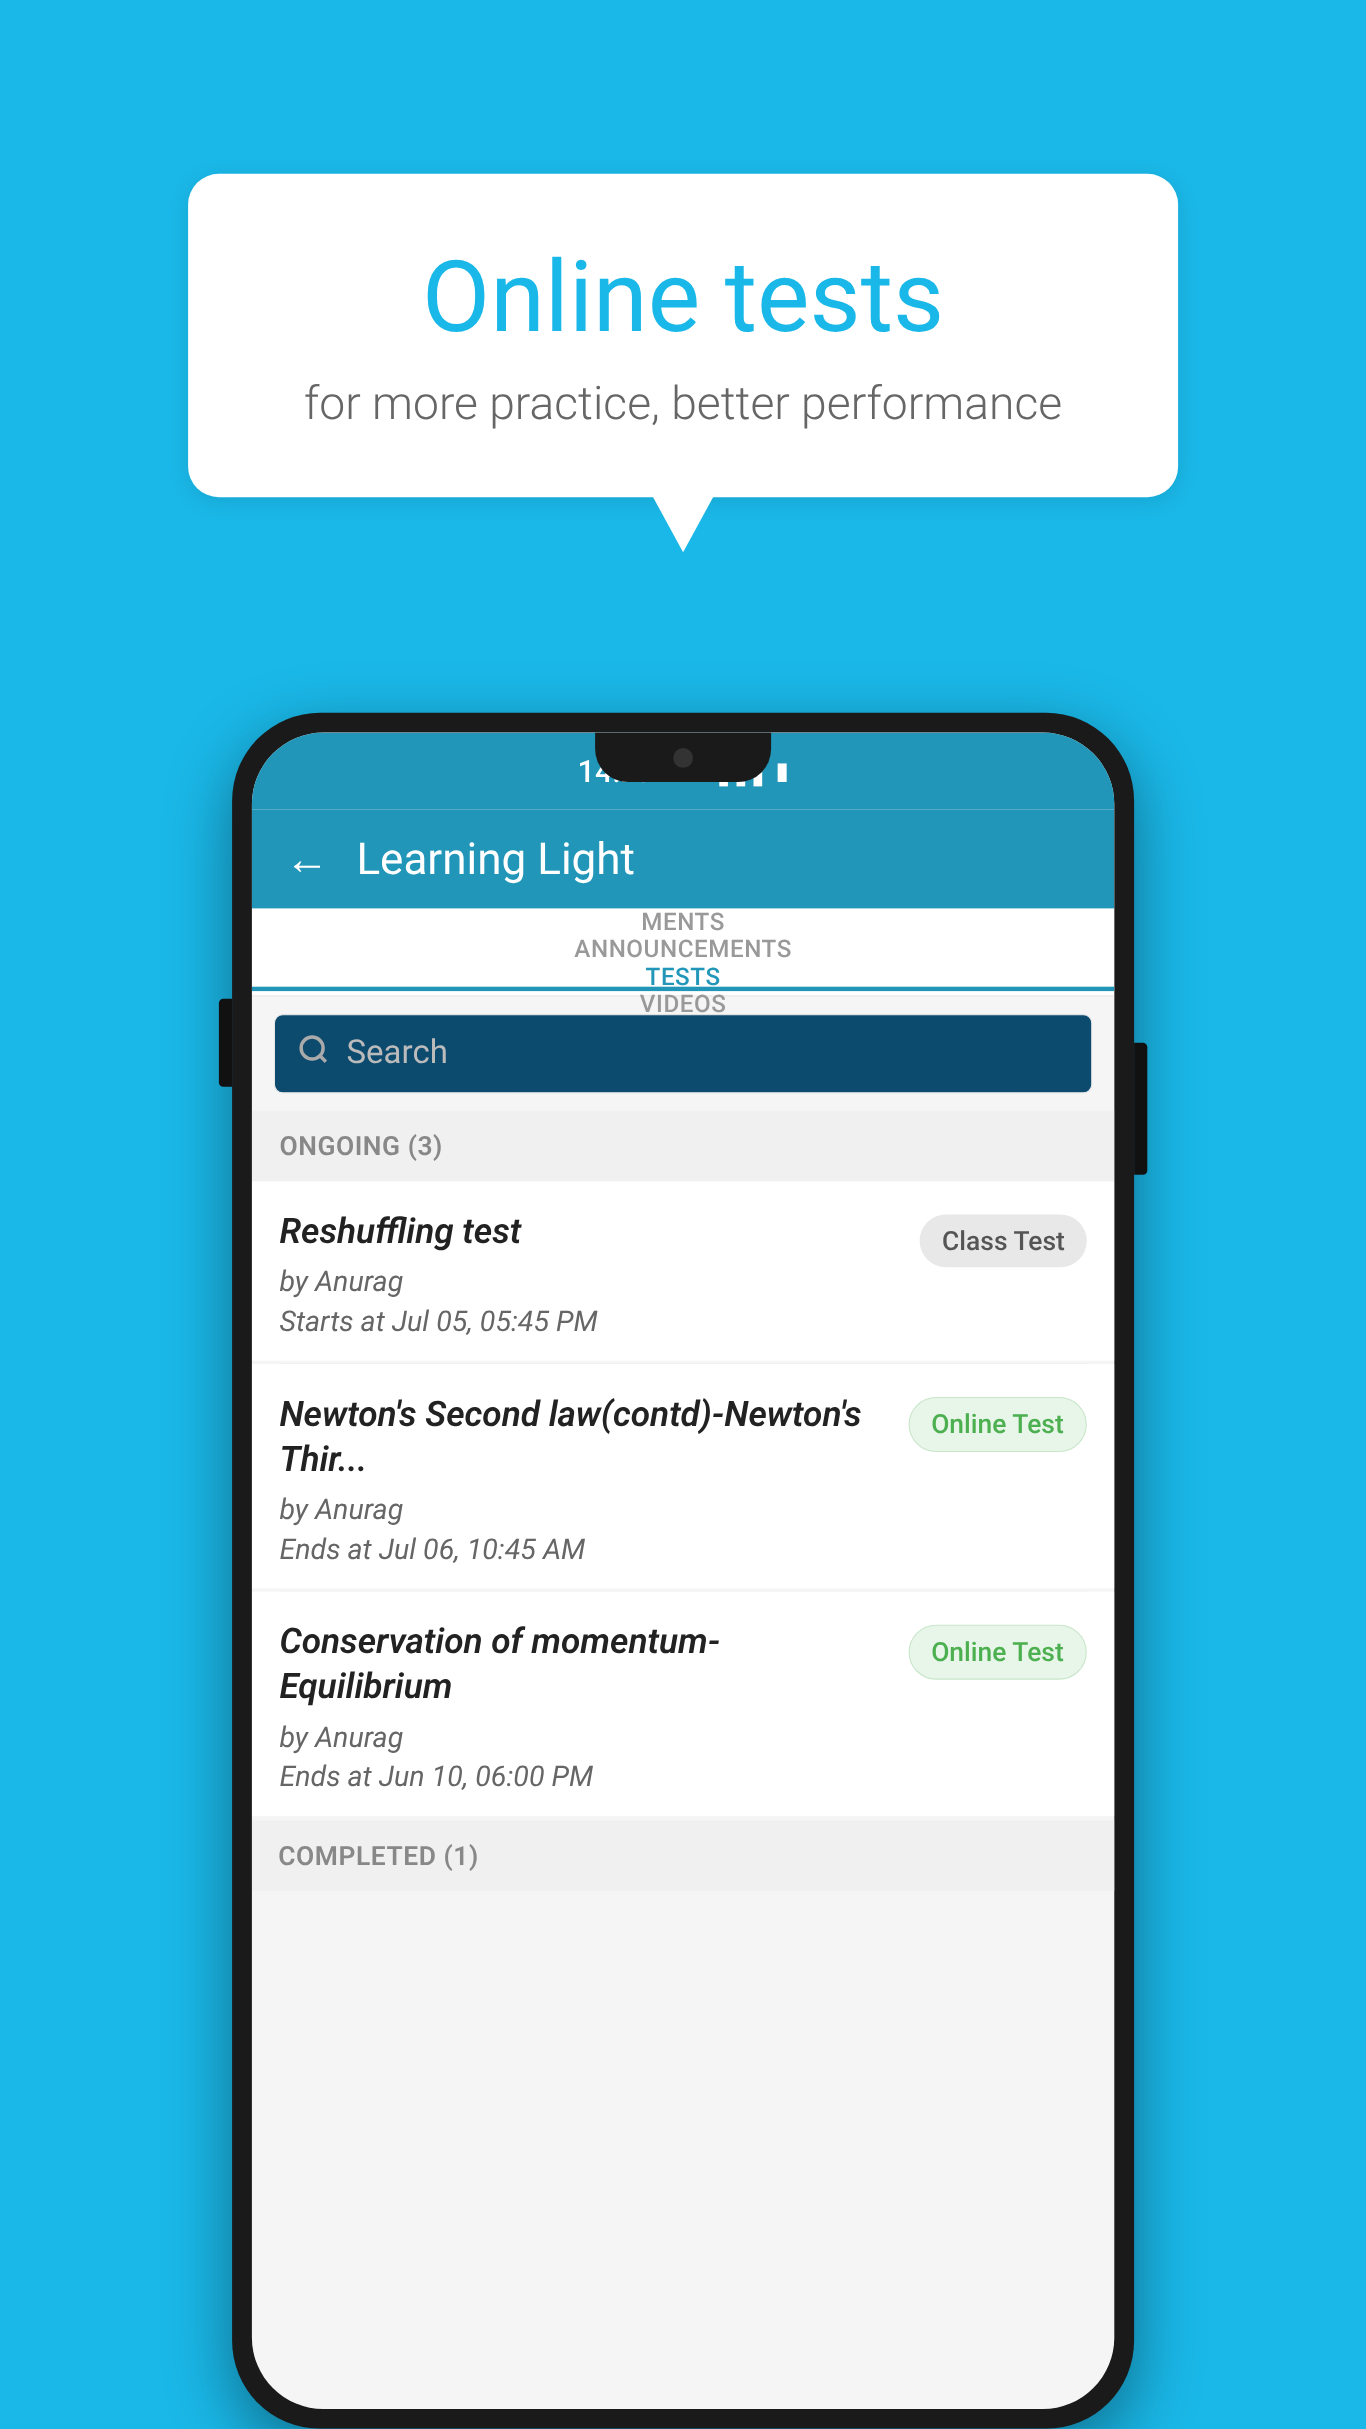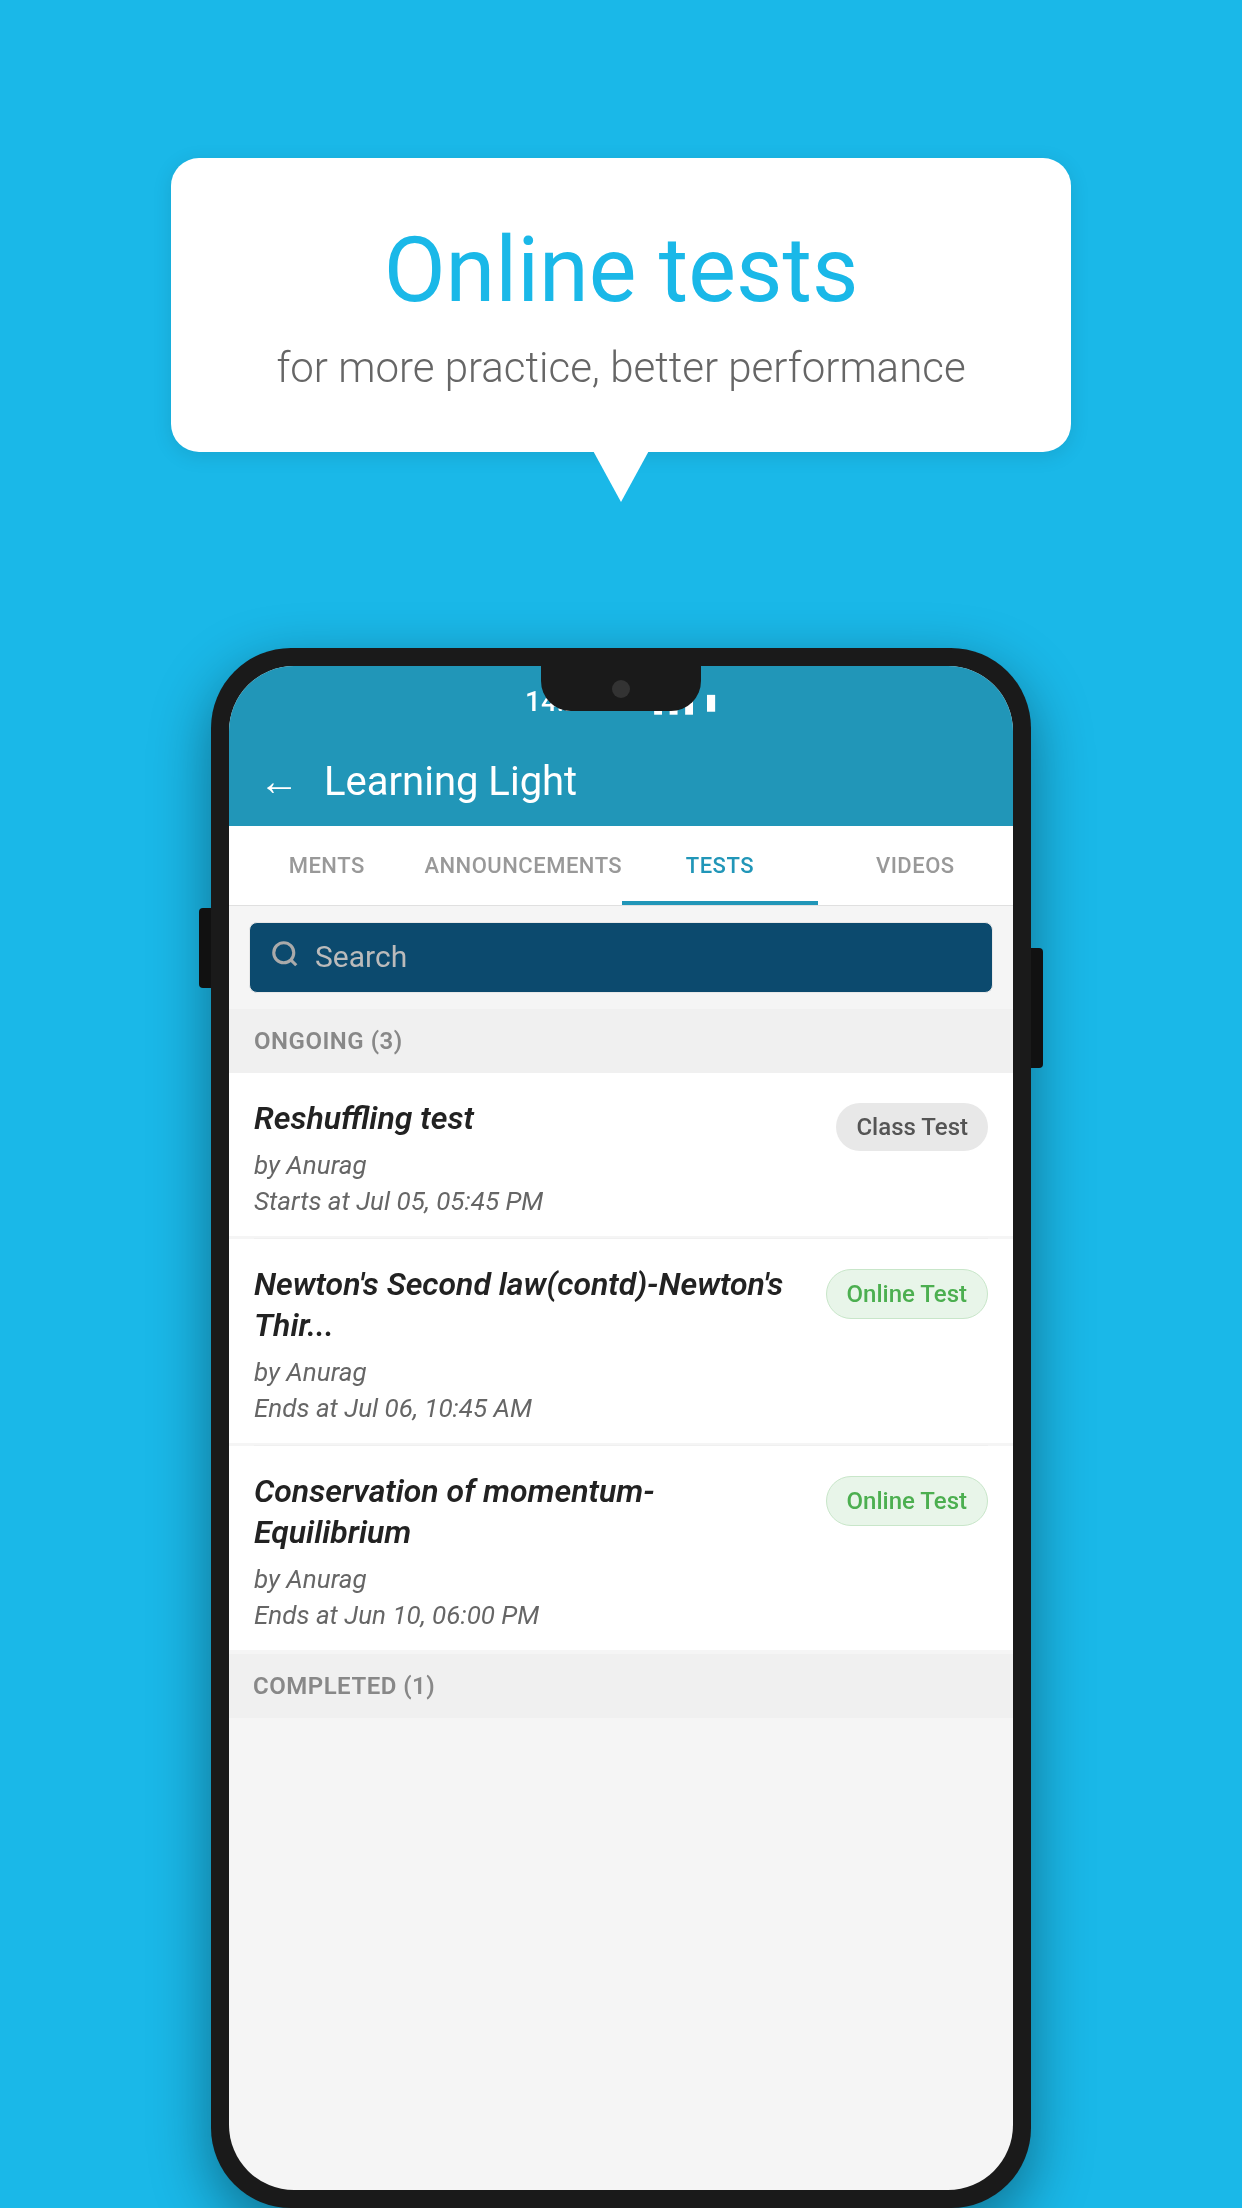--- a/index.html
+++ b/index.html
@@ -176,20 +176,21 @@
       font-size: 40px;
       font-weight: 400;
     }
 
     
     .tabs-bar {
       background: white;
       display: flex;
       height: 80px;
       border-bottom: 1px solid #e0e0e0;
+      flex-direction: column;
     }
 
     .tab {
       flex: 1;
       display: flex;
       align-items: center;
       justify-content: center;
       font-size: 22px;
       font-weight: 500;
       color: #999;

